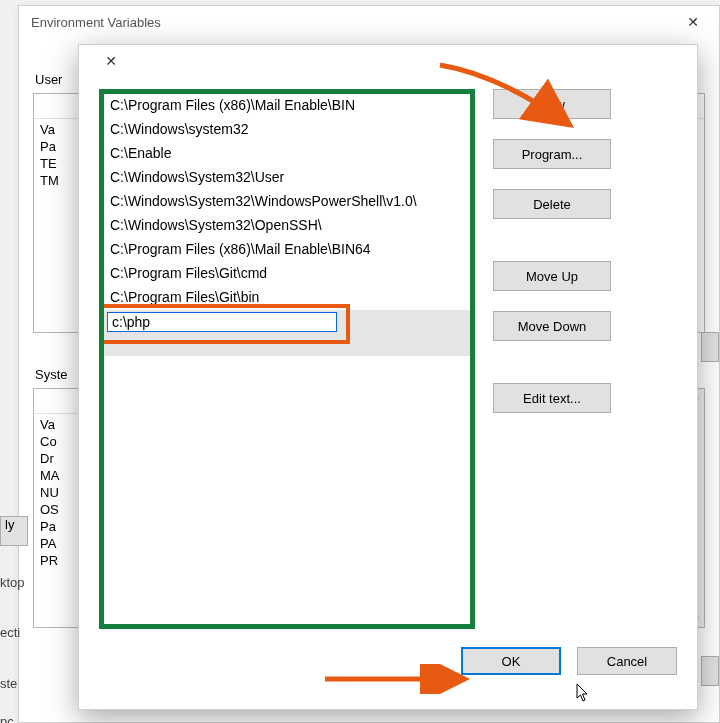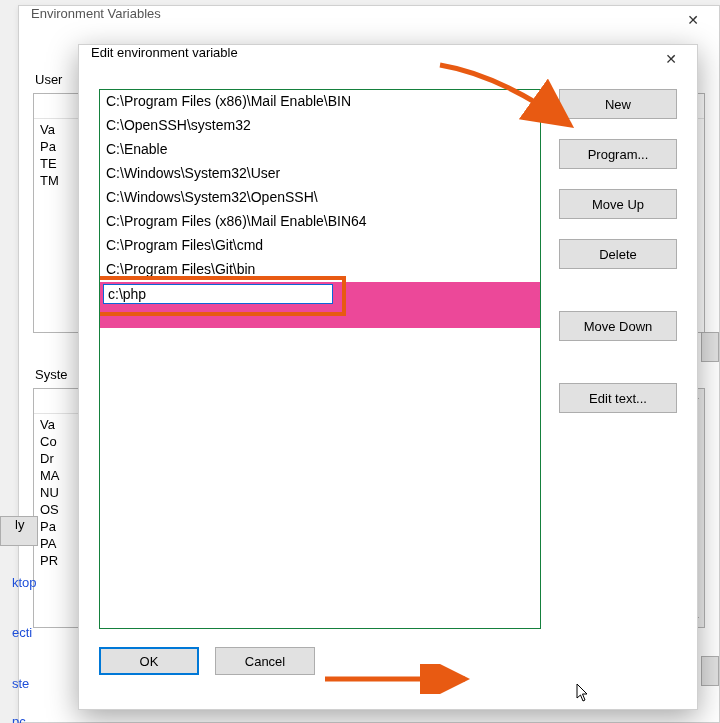--- a/index.html
+++ b/index.html
@@ -15,21 +15,21 @@
   .window {
     position: absolute;
     background: #ffffff;
     border: 1px solid #d0d0d0;
     box-shadow: 0 2px 6px rgba(0,0,0,0.08);
     box-sizing: border-box;
   }
   .titlebar {
     height: 32px;
     display: flex;
-    align-items: flex-start;
+    align-items: center;
     justify-content: space-between;
     padding: 0 6px 0 12px;
     font-size: 13px;
     color: #555;
   }
   .titlebar .close {
     width: 40px; height: 28px;
     display: flex; align-items: center; justify-content: center;
     font-size: 14px; color:#333;
   }
@@ -75,39 +75,39 @@
   
   #edit-window {
     left: 78px; top: 44px; width: 620px; height: 666px;
     box-shadow: 0 8px 28px rgba(0,0,0,0.35);
   }
   #edit-titlebar .title { color:#000; }
   #edit-body { padding: 12px 20px 0 20px; box-sizing:border-box; }
 
   #edit-layout { display:flex; gap:18px; }
   #path-list {
-    width: 442px; height: 540px;
-    border:1px solid #15803d;
+    width: 376px; height: 540px;
+    border:5px solid #15803d;
     background:#fff;
     box-sizing:border-box;
     overflow:hidden;
     position: relative;
   }
   .path-item {
     font-size:14px;
     padding: 3px 6px 3px 6px;
     height: 18px;
     white-space: nowrap;
   }
 
   .editing-row {
     position: relative;
     height: 26px;
     padding: 10px;
-    background: #ec4899;
+    background: #e5e5e5;
   }
   .editing-row input {
     position:absolute; left:3px; top:2px;
     width: 230px; height: 20px;
     border: 1px solid #0a66d8;
     font-family: inherit; font-size:14px;
     padding: 1px 4px;
     background:#fff;
     box-sizing: border-box;
   }
@@ -133,49 +133,49 @@
   }
   #btn-new     { margin-bottom: 20px; }
   #btn-edit    { margin-bottom: 20px; }
   #btn-browse  { margin-bottom: 20px; }
   #btn-delete  { margin-bottom: 42px; }
   #btn-moveup  { margin-bottom: 20px; }
   #btn-movedown{ margin-bottom: 42px; }
   #btn-edittext{ }
 
   #bottom-bar {
-    display:flex; justify-content:flex-start; gap:16px;
+    display:flex; justify-content:flex-end; gap:16px;
     margin-top: 18px;
   }
   .botbtn {
     width: 100px; height: 28px;
     background:#e1e1e1;
     border:1px solid #adadad;
     font-family: inherit; font-size:13px;
   }
   #btn-ok { border: 2px solid #0078d7; }
 
   
   .arrow {
     position:absolute;
     pointer-events:none;
   }
 
   
   .left-link {
-    position:absolute; left:12px;
-    color:#1d4ed8;
+    position:absolute; left:0;
+    color:#404040;
     font-size:13px;
   }
 
   .ply-btn {
     position:absolute; left:0px; top:516px;
     width:22px; height:28px;
     background:#e1e1e1; border:1px solid #adadad;
-    font-size:13px; overflow:hidden; padding-left:14px;
+    font-size:13px; overflow:hidden; padding-left:4px;
   }
 
   .env-partial-btn {
     position:absolute; width:16px; height:28px;
     background:#e1e1e1; border:1px solid #adadad;
     right:0;
   }
 
   
   .cursor {
@@ -229,45 +229,45 @@
 </div>
 
 <div class="ply-btn">ly</div>
 <span class="left-link" style="top:575px">ktop</span>
 <span class="left-link" style="top:625px">ecti</span>
 <span class="left-link" style="top:676px">ste</span>
 <span class="left-link" style="top:714px">pc</span>
 
 <div id="edit-window" class="window">
   <div class="titlebar" id="edit-titlebar">
-    <span class="title">Edit environment variable</span>
     <span class="close">✕</span>
   </div>
   <div id="edit-body">
     <div id="edit-layout">
       <div id="path-list">
 
       <div class="path-item">C:\Program Files (x86)\Mail Enable\BIN</div>
-          <div class="path-item">C:\OpenSSH\system32</div>
+          <div class="path-item">C:\Windows\system32</div>
           <div class="path-item">C:\Enable</div>
           <div class="path-item">C:\Windows\System32\User</div>
+          <div class="path-item">C:\Windows\System32\WindowsPowerShell\v1.0\</div>
           <div class="path-item">C:\Windows\System32\OpenSSH\</div>
           <div class="path-item">C:\Program Files (x86)\Mail Enable\BIN64</div>
           <div class="path-item">C:\Program Files\Git\cmd</div>
           <div class="path-item">C:\Program Files\Git\bin</div>
           <div class="editing-row">
             <input value="c:\php" style="">
             <div class="orange-focus"></div>
           </div>
         </div>
       <div class="side-buttons">
         <button class="winbtn" id="btn-new">New</button>
         <button class="winbtn" id="btn-browse">Program...</button>
+        <button class="winbtn" id="btn-delete">Delete</button>
         <button class="winbtn" id="btn-moveup">Move Up</button>
-        <button class="winbtn" id="btn-delete">Delete</button>
         <button class="winbtn" id="btn-movedown">Move Down</button>
         <button class="winbtn" id="btn-edittext">Edit text...</button>
       </div>
     </div>
     <div id="bottom-bar">
       <button class="botbtn" id="btn-ok">OK</button>
       <button class="botbtn" id="btn-cancel">Cancel</button>
     </div>
   </div>
 </div>

